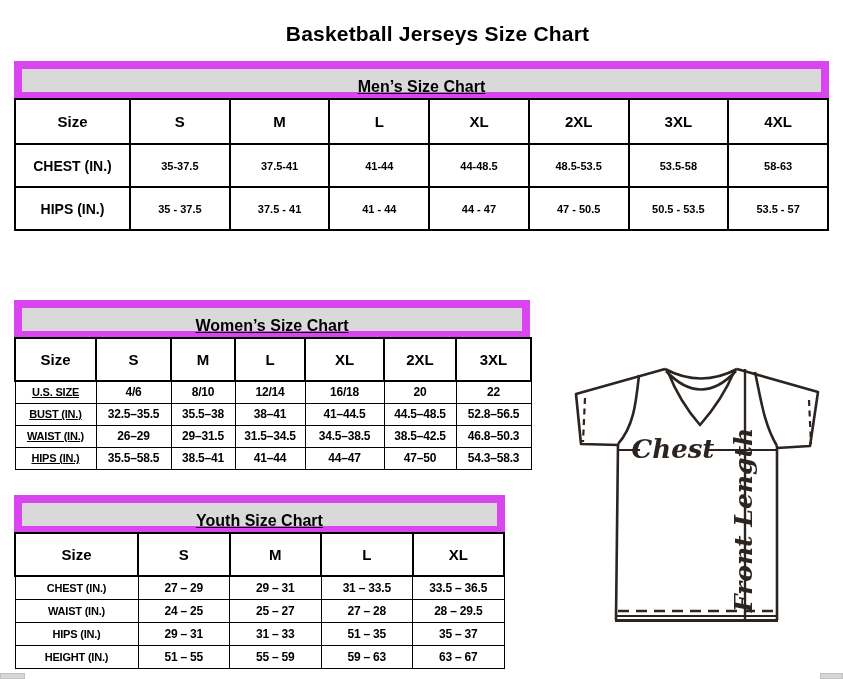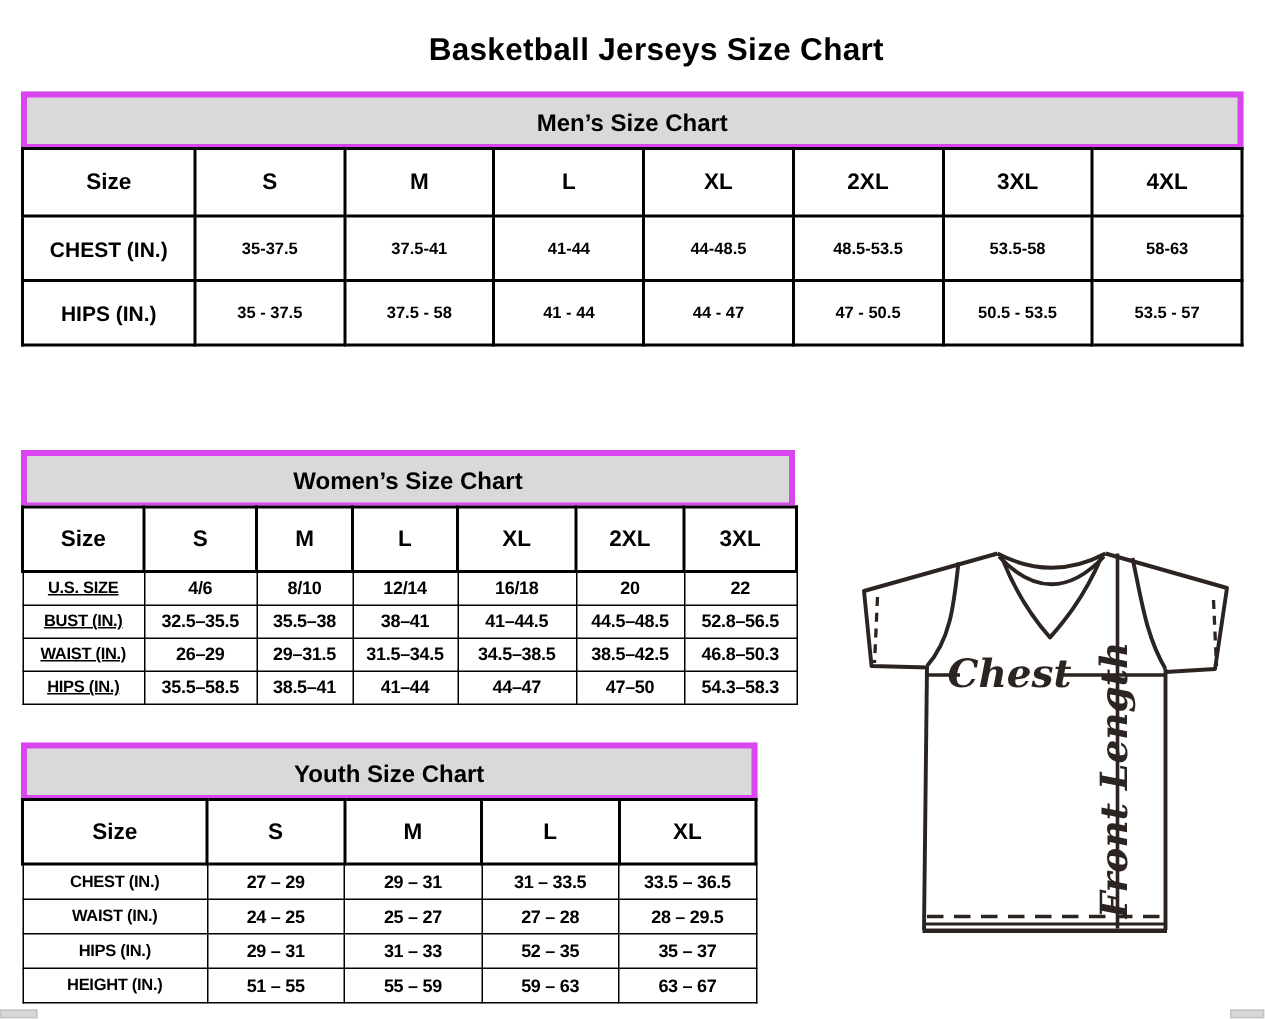--- a/index.html
+++ b/index.html
@@ -6,23 +6,23 @@
   body{
     width:843px;height:679px;background:#ffffff;position:relative;overflow:hidden;
     font-family:"Liberation Sans", sans-serif;color:#000;
   }
   .page-title{
     position:absolute;top:6px;left:0;width:843px;margin:16px;
     text-align:center;font-size:21px;font-weight:bold;letter-spacing:0.2px;
   }
   section.chart{position:absolute;}
   .band{
-    box-sizing:border-box;border:4px solid #d946ef;background:#d9d9d9;
+    box-sizing:border-box;border:8px solid #d946ef;background:#d9d9d9;
     height:39px;line-height:35px;text-align:center;
-    font-weight:bold;font-size:16px;
+    font-weight:bold;font-size:16px;text-decoration:underline;
   }
   table.size-table{
     border-collapse:collapse;table-layout:fixed;margin-top:-2px;
     background:#fff;
     padding-left:28px;
   }
   table.size-table th, table.size-table td{
     box-sizing:border-box;border:1.5px solid #000;
     text-align:center;font-weight:bold;padding:0;overflow:hidden;white-space:nowrap;
   }
@@ -94,21 +94,21 @@
           <td>37.5-41</td>
           <td>41-44</td>
           <td>44-48.5</td>
           <td>48.5-53.5</td>
           <td>53.5-58</td>
           <td>58-63</td>
         </tr>
         <tr>
           <th class="label-col">HIPS (IN.)</th>
           <td>35 - 37.5</td>
-          <td>37.5 - 58</td>
+          <td>37.5 - 41</td>
           <td>41 - 44</td>
           <td>44 - 47</td>
           <td>47 - 50.5</td>
           <td>50.5 - 53.5</td>
           <td>53.5 - 57</td>
         </tr>
       </tbody>
     </table>
 </section>
 
@@ -191,21 +191,21 @@
           <th class="label-col">WAIST (IN.)</th>
           <td>24 – 25</td>
           <td>25 – 27</td>
           <td>27 – 28</td>
           <td>28 – 29.5</td>
         </tr>
         <tr>
           <th class="label-col">HIPS (IN.)</th>
           <td>29 – 31</td>
           <td>31 – 33</td>
-          <td>52 – 35</td>
+          <td>51 – 35</td>
           <td>35 – 37</td>
         </tr>
         <tr>
           <th class="label-col">HEIGHT (IN.)</th>
           <td>51 – 55</td>
           <td>55 – 59</td>
           <td>59 – 63</td>
           <td>63 – 67</td>
         </tr>
       </tbody>

